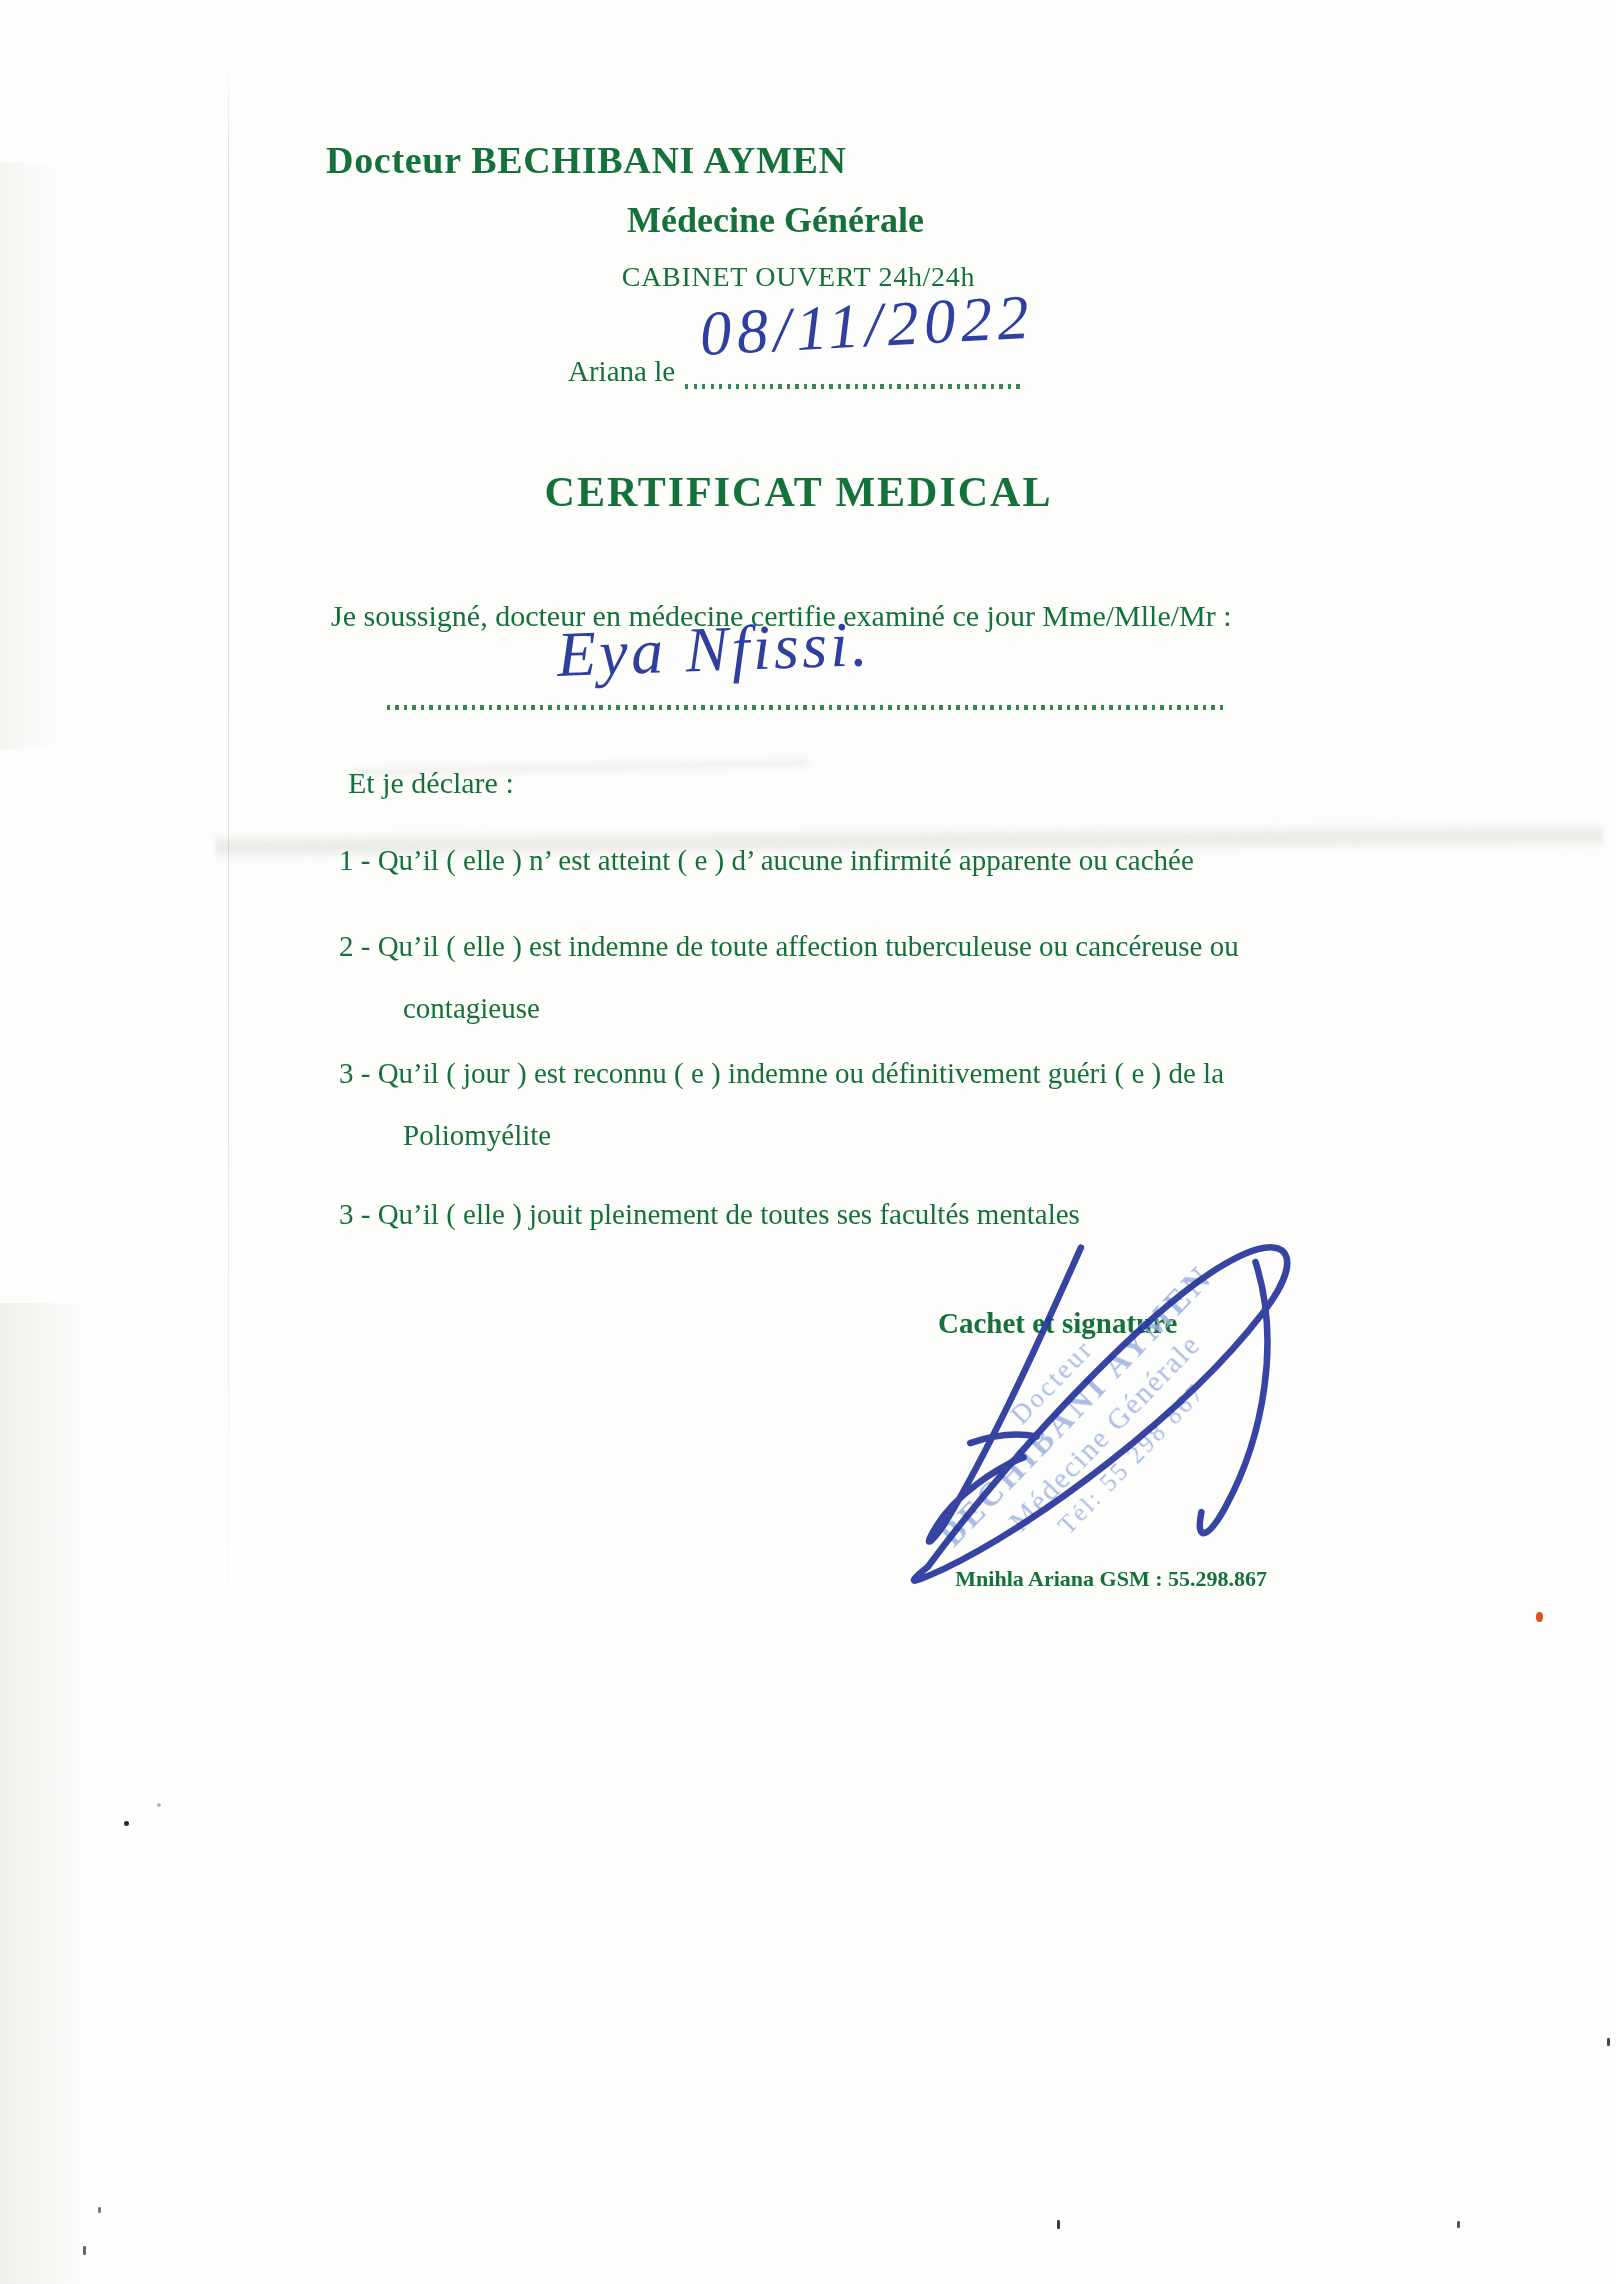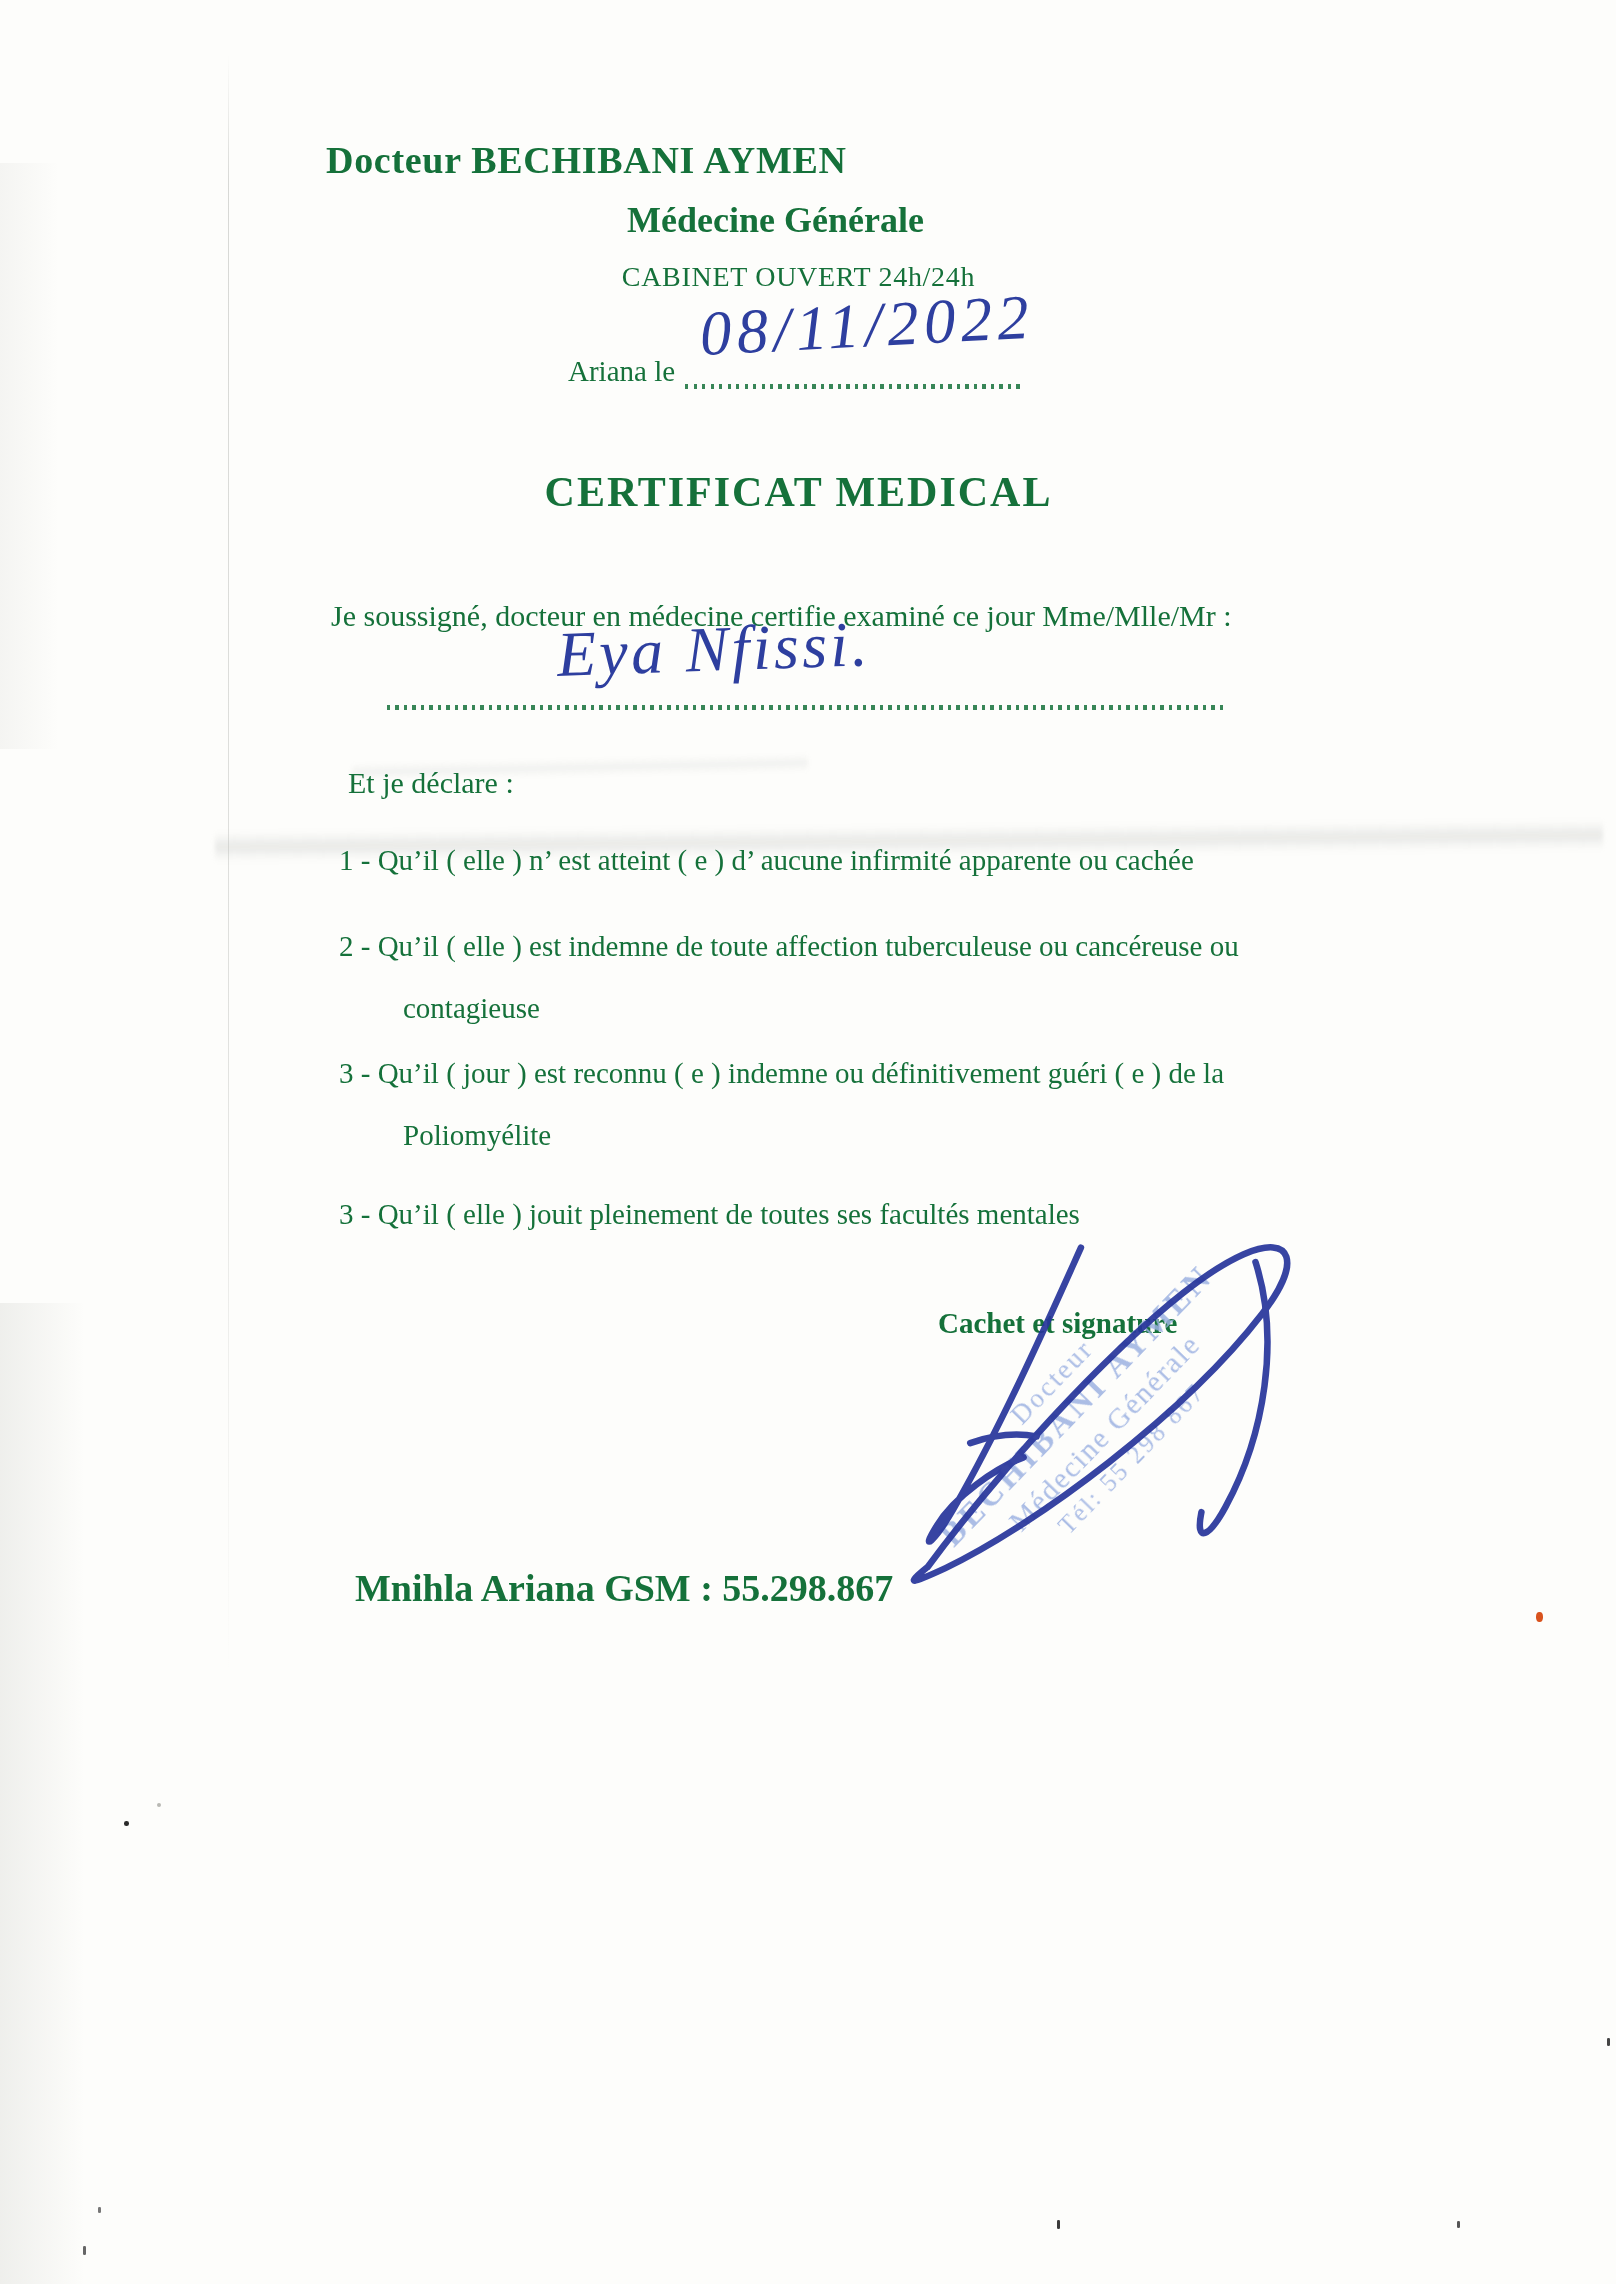--- a/index.html
+++ b/index.html
@@ -51,22 +51,22 @@
   .dot-date{left:685px;top:384px;width:339px;}
   .dot-name{left:387px;top:705px;width:838px;}
   .title{position:absolute;left:326px;top:468px;width:945px;text-align:center;
         font-size:42px;font-weight:bold;letter-spacing:2px;}
   .intro{position:absolute;left:331px;top:599px;width:1016px;font-size:30px;}
   .declare{position:absolute;left:307px;top:766px;font-size:30px;margin-left:41px;}
   .decl{position:absolute;left:339px;width:1042px;font-size:29px;line-height:36px;}
   .decl .l2{margin-left:64px;margin-top:26px;}
   .d1{top:842px;} .d2{top:928px;} .d3{top:1055px;} .d4{top:1196px;}
   .cachet{position:absolute;left:938px;top:1307px;font-size:29px;font-weight:bold;}
-  .footer{position:absolute;left:355px;top:1566px;width:912px;text-align:left;
-        font-size:38px;font-weight:bold;}
+  .footer{position:absolute;left:355px;top:1566px;width:912px;text-align:right;
+        font-size:22px;font-weight:bold;}
   
   .hand{font-style:italic;color:var(--ink-blue);}
   .hand-date{position:absolute;left:700px;top:298px;font-size:63px;
         letter-spacing:5.2px;transform:rotate(-3deg);transform-origin:left center;}
   .hand-name{position:absolute;left:557px;top:618px;font-size:64px;
         letter-spacing:3.3px;transform:rotate(-2deg);transform-origin:left center;}
   
   .stamp{
     position:absolute;left:883px;top:1267px;width:417px;height:306px;
     display:flex;flex-direction:column;justify-content:center;align-items:center;

